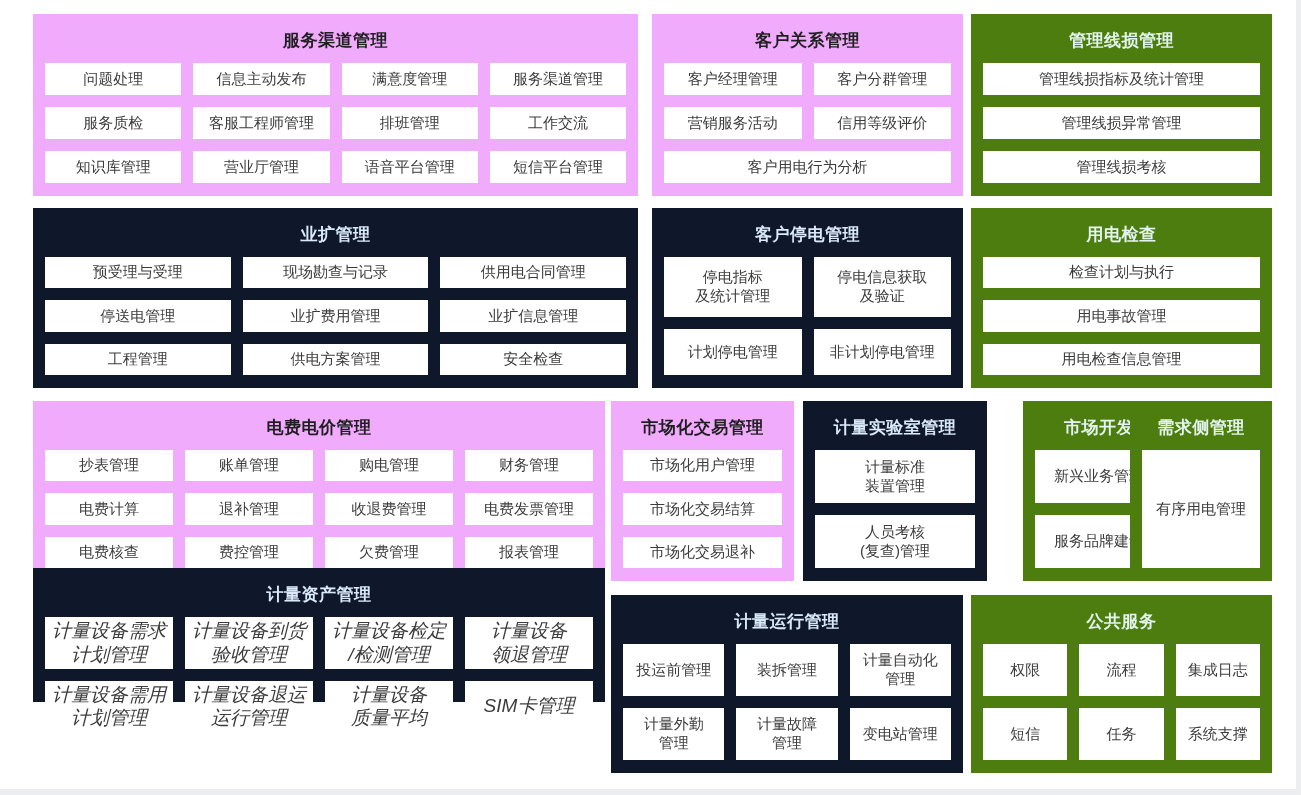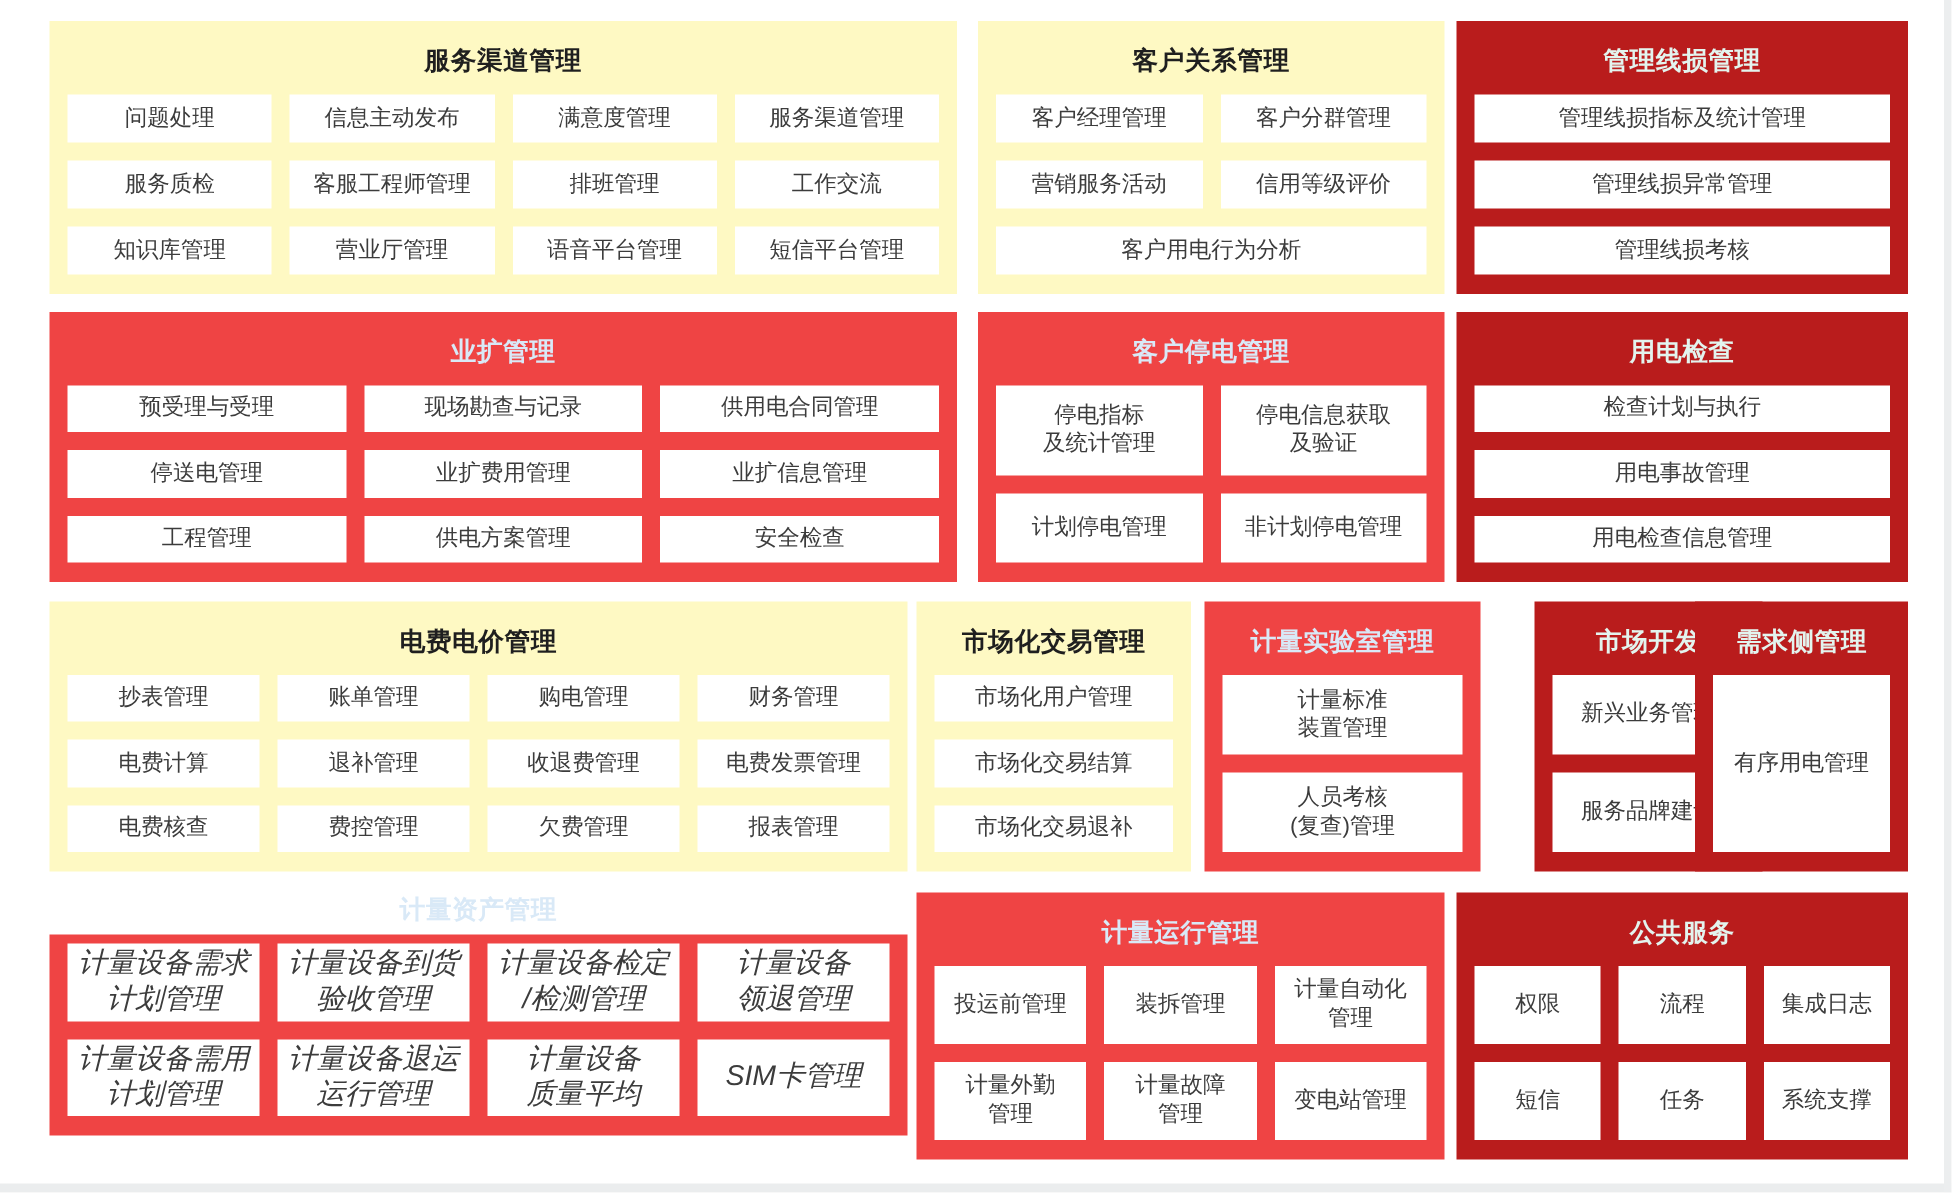--- a/index.html
+++ b/index.html
@@ -14,42 +14,42 @@
   .block-title{
     text-align:center;font-weight:bold;font-size:17px;
     padding:5px 0 11px;letter-spacing:.5px;flex:0 0 auto;
   }
   .items{display:grid;gap:12px;flex:1 1 auto;}
   .item{
     background:#ffffff;display:flex;align-items:center;justify-content:center;
     text-align:center;font-size:15px;color:#3c3c3c;line-height:1.25;
     white-space:pre-line;padding:2px 4px;box-sizing:border-box;
   }
-  .theme-light{background:#fef9c3;}
+  .theme-light{background:#f0abfc;}
   .theme-light .block-title{color:#1f1f1f;}
-  .theme-dark{background:#ef4444;justify-content:flex-end;}
+  .theme-dark{background:#0f172a;}
   .theme-dark .block-title{color:#d9e9f7;}
-  .theme-teal{background:#b91c1c;}
+  .theme-teal{background:#4d7c0f;}
   .theme-teal .block-title{color:#e3f4ee;}
   .edge-bottom{position:absolute;left:0;right:0;bottom:0;height:6px;background:#ebedee;}
   .edge-right{position:absolute;top:0;bottom:0;right:0;width:5px;background:#eceeef;}
 
   
   #b0{left:33px;top:14px;width:605px;height:182px;}
   #b1{left:652px;top:14px;width:311px;height:182px;}
   #b2{left:971px;top:14px;width:301px;height:182px;}
   #b3{left:33px;top:208px;width:605px;height:180px;}
   #b4{left:652px;top:208px;width:311px;height:180px;}
   #b5{left:971px;top:208px;width:301px;height:180px;}
   #b6{left:33px;top:401px;width:572px;height:180px;}
   #b7{left:611px;top:401px;width:183px;height:180px;}
   #b8{left:803px;top:401px;width:184px;height:180px;}
   #b9{left:1023px;top:401px;width:152px;height:180px;}
   #b10{left:1130px;top:401px;width:142px;height:180px;}
-  #b11{left:33px;top:623px;width:572px;height:134px;}
+  #b11{left:33px;top:568px;width:572px;height:134px;}
   #b11 .item{font-size:19px;font-style:italic;}
   #b12{left:611px;top:595px;width:352px;height:178px;}
   #b13{left:971px;top:595px;width:301px;height:178px;}
 </style>
 </head>
 <body>
 
 <div class="canvas">
   <div id="b0" class="block theme-light">
     <div class="block-title">服务渠道管理</div>

